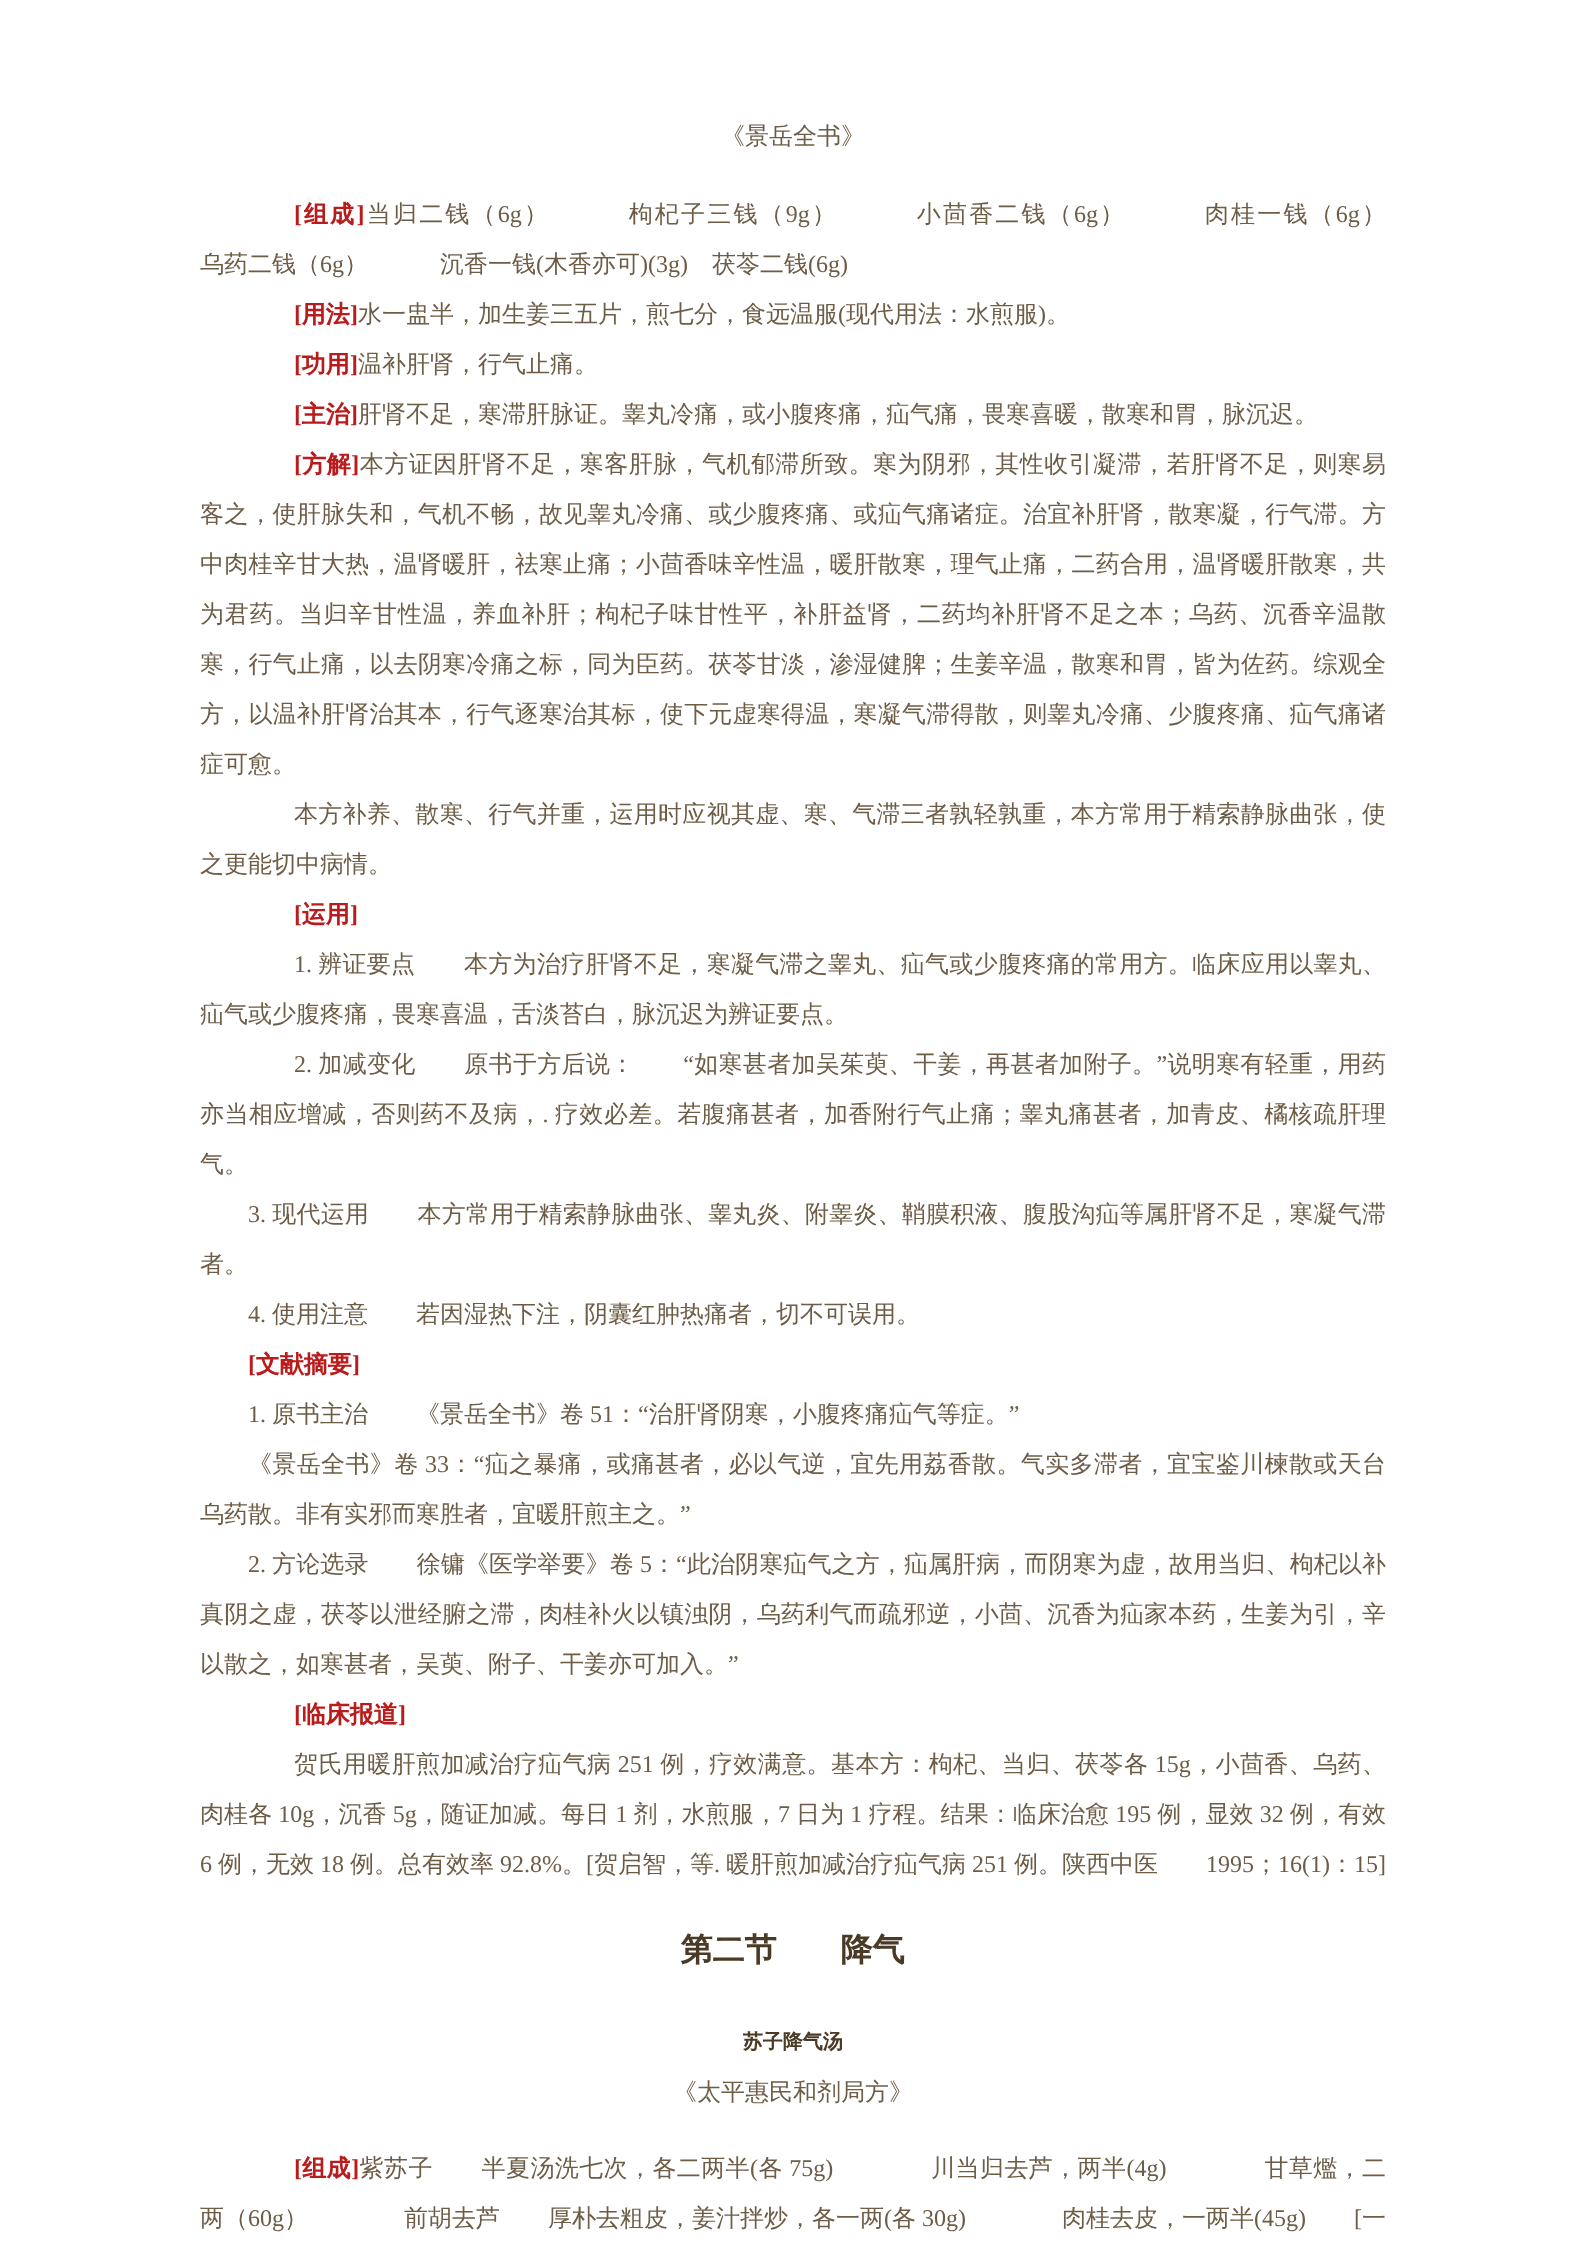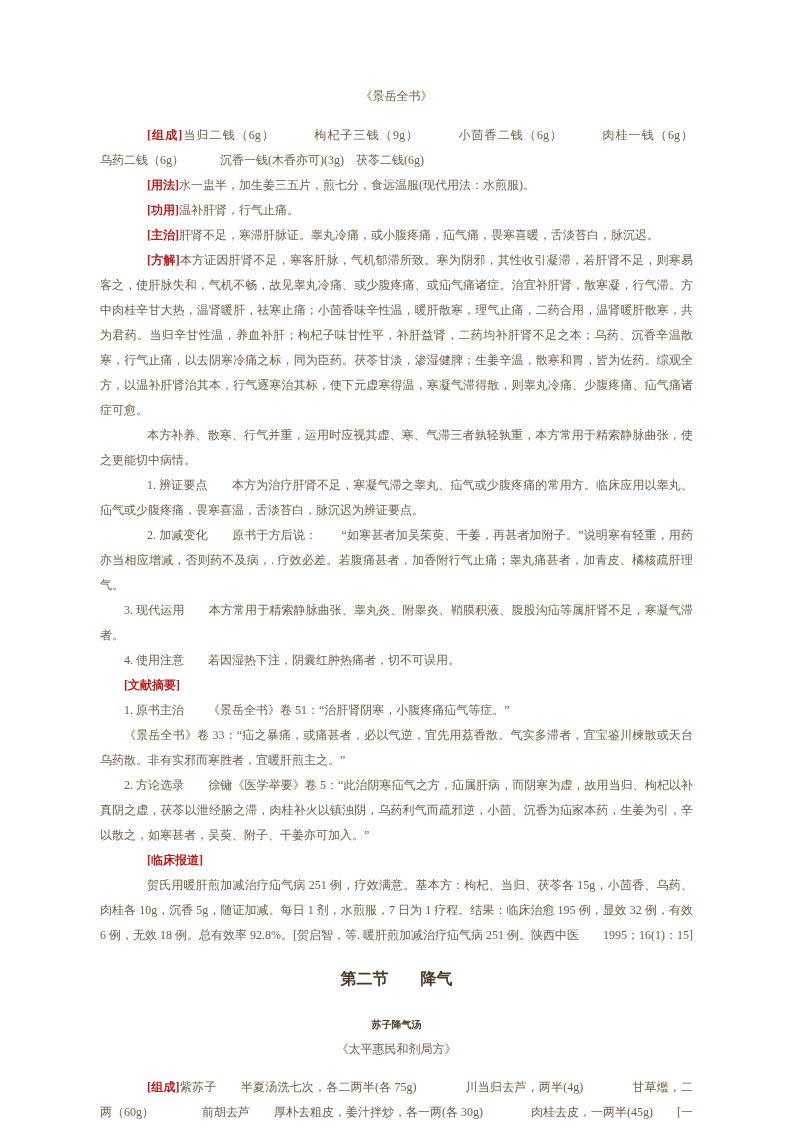--- a/index.html
+++ b/index.html
@@ -10,21 +10,21 @@
   body {
     width: 793px;
     height: 1122px;
     overflow: hidden;
     font-family: "Liberation Serif", "DejaVu Serif", serif;
   }
   .page {
     box-sizing: border-box;
     width: 793px;
     height: 1122px;
-    padding: 84px 100px 0 100px;
+    padding: 56px 100px 0 100px;
     color: #6d5c46;
     font-size: 12px;
     line-height: 25px;
   }
   .p {
     margin: 0;
     text-align: justify;
     text-indent: 47px;
     word-break: break-all;
   }
@@ -67,26 +67,27 @@
 <div class="page">
 
   <p class="center book-title">《景岳全书》</p>
 
   <p class="p"><b class="lbl">[组成]</b><span>当归二钱（6g）　　　枸杞子三钱（9g）　　　小茴香二钱（6g）　　　肉桂一钱（6g）　　　乌药二钱（6g）　　　沉香一钱(木香亦可)(3g)　茯苓二钱(6g)</span></p>
 
   <p class="p"><b class="lbl">[用法]</b><span>水一盅半，加生姜三五片，煎七分，食远温服(现代用法：水煎服)。</span></p>
 
   <p class="p"><b class="lbl">[功用]</b><span>温补肝肾，行气止痛。</span></p>
 
-  <p class="p"><b class="lbl">[主治]</b><span>肝肾不足，寒滞肝脉证。睾丸冷痛，或小腹疼痛，疝气痛，畏寒喜暖，舌淡苔白，脉沉迟。</span></p>
+  <p class="p"><b class="lbl">[主治]</b><span>肝肾不足，寒滞肝脉证。睾丸冷痛，或小腹疼痛，疝气痛，畏寒喜暖，散寒和胃，脉沉迟。</span></p>
 
   <p class="p"><b class="lbl">[方解]</b><span>本方证因肝肾不足，寒客肝脉，气机郁滞所致。寒为阴邪，其性收引凝滞，若肝肾不足，则寒易客之，使肝脉失和，气机不畅，故见睾丸冷痛、或少腹疼痛、或疝气痛诸症。治宜补肝肾，散寒凝，行气滞。方中肉桂辛甘大热，温肾暖肝，祛寒止痛；小茴香味辛性温，暖肝散寒，理气止痛，二药合用，温肾暖肝散寒，共为君药。当归辛甘性温，养血补肝；枸杞子味甘性平，补肝益肾，二药均补肝肾不足之本；乌药、沉香辛温散寒，行气止痛，以去阴寒冷痛之标，同为臣药。茯苓甘淡，渗湿健脾；生姜辛温，散寒和胃，皆为佐药。综观全方，以温补肝肾治其本，行气逐寒治其标，使下元虚寒得温，寒凝气滞得散，则睾丸冷痛、少腹疼痛、疝气痛诸症可愈。</span></p>
 
   <p class="p">本方补养、散寒、行气并重，运用时应视其虚、寒、气滞三者孰轻孰重，本方常用于精索静脉曲张，使之更能切中病情。</p>
 
+  <p class="p"><b class="lbl">[运用]</b></p>
 
   <p class="p">1. 辨证要点　　本方为治疗肝肾不足，寒凝气滞之睾丸、疝气或少腹疼痛的常用方。临床应用以睾丸、疝气或少腹疼痛，畏寒喜温，舌淡苔白，脉沉迟为辨证要点。</p>
 
   <p class="p">2. 加减变化　　原书于方后说：　　“如寒甚者加吴茱萸、干姜，再甚者加附子。”说明寒有轻重，用药亦当相应增减，否则药不及病，. 疗效必差。若腹痛甚者，加香附行气止痛；睾丸痛甚者，加青皮、橘核疏肝理气。</p>
 
   <p class="p-b">3. 现代运用　　本方常用于精索静脉曲张、睾丸炎、附睾炎、鞘膜积液、腹股沟疝等属肝肾不足，寒凝气滞者。</p>
 
   <p class="p-b">4. 使用注意　　若因湿热下注，阴囊红肿热痛者，切不可误用。</p>
 
   <p class="p-b"><b class="lbl">[文献摘要]</b></p>

